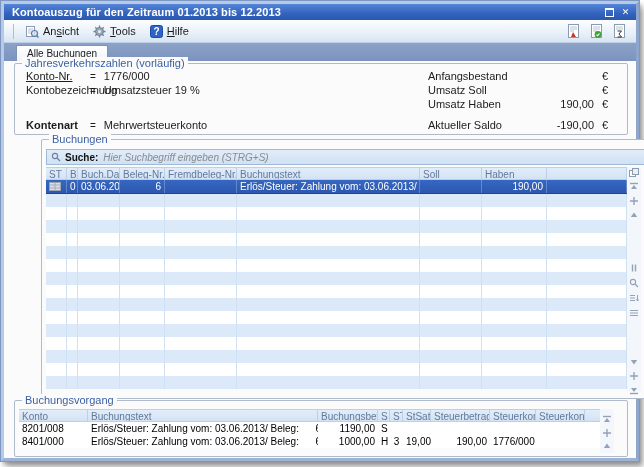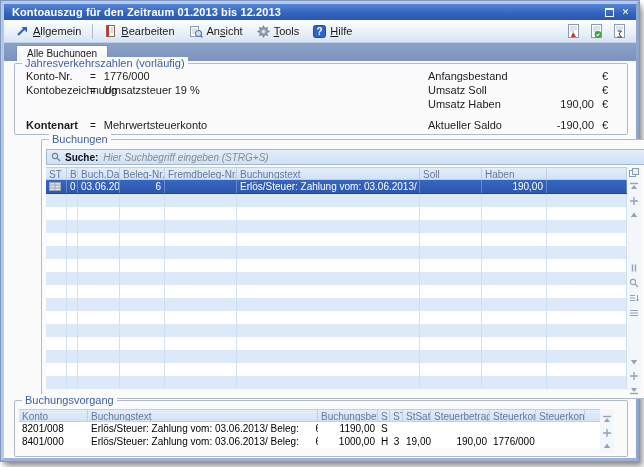--- a/index.html
+++ b/index.html
@@ -80,40 +80,21 @@
   <div class="titlebar">
     <span class="title">Kontoauszug für den Zeitraum 01.2013 bis 12.2013</span>
     <span class="winbtn" title="">
       <span class="restore-glyph"></span>
     </span>
     <span class="winbtn">✕</span>
   </div>
 
   <div class="menubar" id="menubar">
 
-    <span class="menu-item">
-        <span>
-          <svg width="13" height="12" viewBox="0 0 13 12">
-            <path d="M2 10L9 3" stroke="#2E64C8" stroke-width="2.2"></path>
-            <path d="M5.5 2h5.5v5.5z" fill="#2E64C8"></path>
-          </svg>
-        </span>
-        <span><span class="u">A</span>llgemein</span>
-      </span>
       <span class="menu-sep"></span>
-      <span class="menu-item">
-        <span>
-          <svg width="13" height="14" viewBox="0 0 13 14">
-            <rect x="2.5" y="1.5" width="8" height="11" fill="#fff" stroke="#8C6A5A"></rect>
-            <rect x="2.5" y="1.5" width="2.5" height="11" fill="#C0392B"></rect>
-            <path d="M6.5 4h3M6.5 6h3M6.5 8h3" stroke="#ADB9C9" stroke-width="1"></path>
-          </svg>
-        </span>
-        <span><span class="u">B</span>earbeiten</span>
-      </span>
       <span class="menu-item">
         <span>
           <svg width="14" height="13" viewBox="0 0 14 13">
             <rect x="1.5" y="1.5" width="8" height="10" fill="#fff" stroke="#8C9BB0"></rect>
             <path d="M3 4h5M3 6h5M3 8h3" stroke="#B9C4D4" stroke-width="1"></path>
             <circle cx="9.5" cy="8.5" r="3" fill="#D7E4F2" fill-opacity="0.7" stroke="#5B7AA6" stroke-width="1.2"></circle>
             <path d="M11.5 10.5l2 2" stroke="#5B7AA6" stroke-width="1.5"></path>
           </svg>
         </span>
         <span>An<span class="u">s</span>icht</span>
@@ -164,21 +145,21 @@
 
   <div class="tabstrip">
     <span class="tab">Alle Buchungen</span>
   </div>
 
   <div class="content">
 
     <div class="groupbox" id="gb-jvz">
       <span class="legend">Jahresverkehrszahlen (vorläufig)</span>
       <div id="jvz-left">
-          <div class="jvz-row" style="top: 6px; left: 11px;"><span class="jvz-label" style="width: 64px; display: inline-block;">Konto-Nr.</span><span class="jvz-eq" style="margin: 0px 8px 0px 0px;">=</span><span>1776/000</span></div>
+          <div class="jvz-row" style="top: 6px; left: 11px;"><span class="jvz-label" style="width: 64px; display: inline-block; text-decoration: underline;">Konto-Nr.</span><span class="jvz-eq" style="margin: 0px 8px 0px 0px;">=</span><span>1776/000</span></div>
           <div class="jvz-row" style="top: 20px; left: 11px;"><span class="jvz-label" style="width: 64px; display: inline-block;">Kontobezeichnung</span><span class="jvz-eq" style="margin: 0px 8px 0px 0px;">=</span><span>Umsatzsteuer 19 %</span></div>
           <div class="jvz-row" style="top: 55px; left: 11px;"><span class="jvz-label" style="width: 64px; display: inline-block; font-weight: bold;">Kontenart</span><span class="jvz-eq" style="margin: 0px 8px 0px 0px;">=</span><span>Mehrwertsteuerkonto</span></div>
         </div>
       <div id="jvz-right">
           <div class="jvz-right" style="top: 6px; left: 413px;">
             <span class="lbl">Anfangsbestand</span>
             <span class="val"></span>
             <span class="cur">€</span>
           </div>
           <div class="jvz-right" style="top: 20px; left: 413px;">

